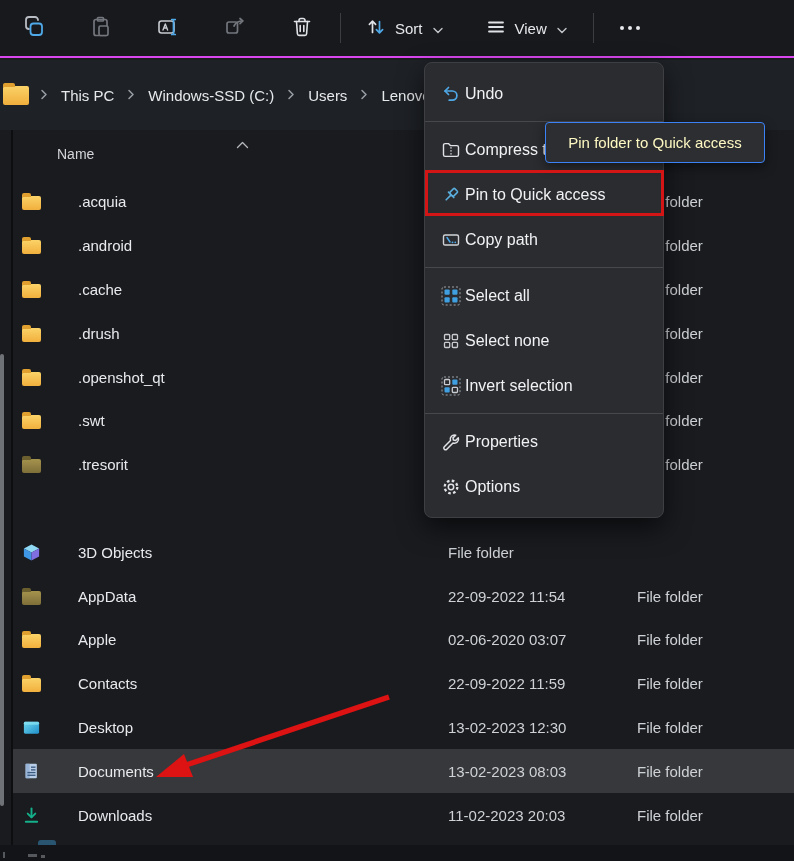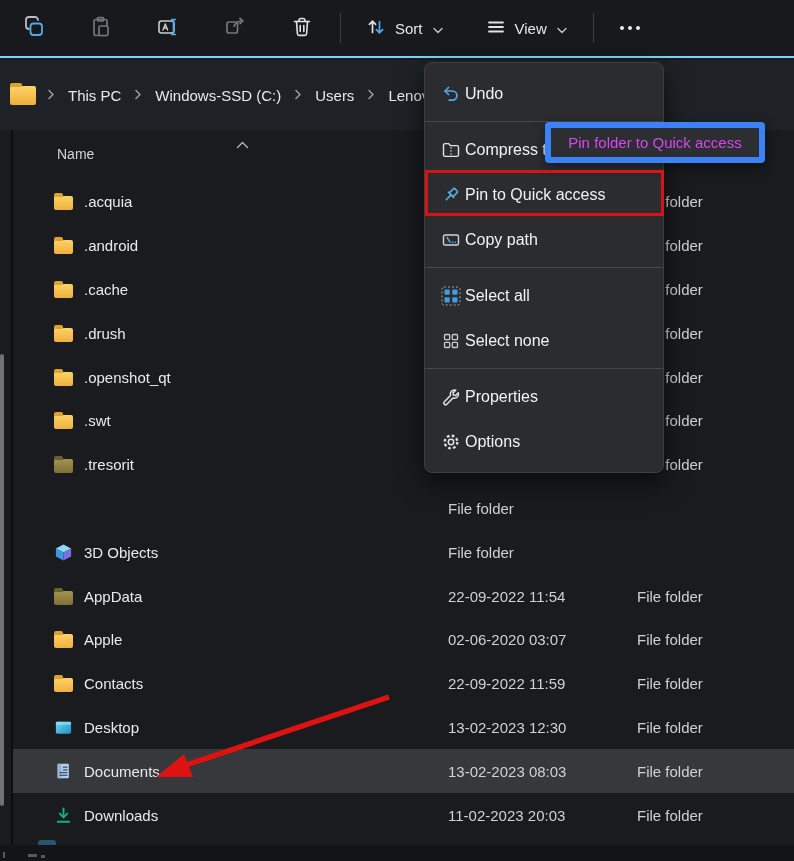--- a/index.html
+++ b/index.html
@@ -2,47 +2,47 @@
 <html><head>
 <meta charset="utf-8">
 <style>
   * { margin:0; padding:0; box-sizing:border-box; }
   html,body { width:794px; height:861px; overflow:hidden; background:#191b1f;
     font-family:"Liberation Sans","DejaVu Sans",sans-serif; }
   .window { position:relative; width:794px; height:861px; background:#191b1f; overflow:hidden; }
 
   
   .toolbar { position:absolute; top:0; left:0; width:794px; height:58px; background:#17191d;
-    display:flex; align-items:center; border-bottom:2px solid #7dd3fc; }
+    display:flex; align-items:center; border-bottom:2px solid #d946ef; }
   .tb-btn { width:44px; height:40px; border:none; background:transparent; display:flex;
     align-items:center; justify-content:center; border-radius:5px; }
   .tb-group { display:flex; gap:23px; margin-left:12px; }
   .tb-divider { width:1px; height:30px; background:#3a3d42; margin:0 14px 0 16px; }
   .tb-text-btn { display:flex; align-items:center; gap:8px; border:none; background:transparent;
     color:#e6e8ea; font-size:15px; padding:8px 10px; border-radius:5px; }
   .chev { display:inline-block; margin-left:2px; }
   .dots { display:flex; gap:4px; }
   .dots i { width:4px; height:4px; border-radius:50%; background:#e6e8ea; }
 
   
   .crumbbar { position:absolute; top:60px; left:0; width:794px; height:70px; background:#1e2126;
-    display:flex; align-items:center; gap:11px; padding-left:10px; }
+    display:flex; align-items:center; gap:11px; padding-left:3px; }
   .crumb { color:#e7e9eb; font-size:15px; background:transparent; border:none; padding:4px 2px; }
   .crumb-folder { width:26px; height:19px; position:relative; border-radius:2px;
     background:linear-gradient(180deg,#fbd368,#f0ae3c); }
   .crumb-folder::before { content:''; position:absolute; top:-3px; left:0; width:12px; height:4px;
     background:#dfa02f; border-radius:2px 2px 0 0; }
 
   
   .list-header { position:absolute; top:146px; left:57px; color:#d3d5d8; font-size:14px; }
   .sort-chev { position:absolute; top:135px; left:236px; }
   .rows { position:absolute; top:180px; left:13px; right:0; }
   .row { display:grid; grid-template-columns:422px 189px auto; height:43.8px; align-items:center; }
   .row.selected { background:#36383b; }
-  .cell-name { display:flex; align-items:center; padding-left:40px; }
+  .cell-name { display:flex; align-items:center; padding-left:8px;gap:26px; }
   .fi { width:20px; height:20px; display:flex; align-items:center; justify-content:center; margin-right:11px; }
   .fname { color:#e8eaec; font-size:15px; white-space:nowrap; }
   .cell-date { color:#ced1d5; font-size:15px; padding-left:13px; white-space:nowrap; }
   .cell-type { color:#ced1d5; font-size:15px; padding-left:13px; white-space:nowrap; }
 
   .icon-folder { width:19px; height:14px; position:relative; border-radius:2px; margin-top:3px;
     background:linear-gradient(180deg,#fbd368 0%,#f1b03d 100%); }
   .icon-folder::before { content:''; position:absolute; top:-3px; left:0; width:9px; height:4px;
     background:#dfa02f; border-radius:2px 2px 0 0; }
   .icon-folder.olive { background:linear-gradient(180deg,#a5934d,#7e6f39); }
@@ -62,22 +62,22 @@
   .menu { position:absolute; left:424px; top:62px; width:240px; background:#2b2c2f;
     border:1px solid #3e3f43; border-radius:8px; padding:8px 0; z-index:10;
     box-shadow:0 10px 26px rgba(0,0,0,.6); }
   .mi { height:45px; display:flex; align-items:center; padding-left:16px; gap:4px;
     color:#f1f2f4; font-size:16px;text-align:right; }
   .mic { width:20px; height:20px; display:flex; align-items:center; justify-content:center; flex:0 0 20px; }
   .msep { height:1px; background:#47484c; margin:5px 0; }
 
   
   .tooltip { position:absolute; left:545px; top:122px; width:220px; height:41px; z-index:25;
-    background:#2d2e31; border:6px solid #3b82f6; border-radius:4px; display:flex; align-items:center;
-    justify-content:center; color:#d946ef; font-size:15px; box-shadow:0 4px 12px rgba(0,0,0,.45); }
+    background:#2d2e31; border:1px solid #3b82f6; border-radius:4px; display:flex; align-items:center;
+    justify-content:center; color:#fef9c3; font-size:15px; box-shadow:0 4px 12px rgba(0,0,0,.45); }
 
   
   .red-box { position:absolute; left:425px; top:170px; width:239px; height:46px;
     border:3px solid #d41515; z-index:30; }
   .arrow-svg { position:absolute; left:0; top:0; z-index:40; pointer-events:none; }
 </style>
 </head>
 <body>
 
 <div class="window">
@@ -430,20 +430,32 @@
       <span class="mic">
         <svg width="20" height="20" viewBox="0 0 20 20" fill="none" stroke="#c9ccd1" stroke-width="1.3">
           <rect x="3.5" y="3.5" width="5.2" height="5.2" rx="1"></rect>
             <rect x="11.3" y="3.5" width="5.2" height="5.2" rx="1"></rect>
             <rect x="3.5" y="11.3" width="5.2" height="5.2" rx="1"></rect>
             <rect x="11.3" y="11.3" width="5.2" height="5.2" rx="1"></rect>
           </svg>
         </span>
       <span>Select none</span>
     </div>
+    <div class="mi">
+      <span class="mic">
+        <svg width="20" height="20" viewBox="0 0 20 20">
+          <rect x="1" y="1" width="18" height="18" rx="2" fill="none" stroke="#9ea3a9" stroke-width="1" stroke-dasharray="2 2"></rect>
+          <rect x="3.5" y="3.5" width="5.2" height="5.2" rx="1" fill="none" stroke="#c9ccd1" stroke-width="1.3"></rect>
+          <rect x="11.3" y="3.5" width="5.2" height="5.2" rx="1" fill="#3f9fe0"></rect>
+          <rect x="3.5" y="11.3" width="5.2" height="5.2" rx="1" fill="#3f9fe0"></rect>
+          <rect x="11.3" y="11.3" width="5.2" height="5.2" rx="1" fill="none" stroke="#c9ccd1" stroke-width="1.3"></rect>
+          </svg>
+        </span>
+      <span>Invert selection</span>
+    </div>
     <div class="msep"></div>
     <div class="mi">
       <span class="mic">
         <svg width="20" height="20" viewBox="0 0 20 20" fill="none" stroke="#dfe2e6" stroke-width="1.5" stroke-linecap="round" stroke-linejoin="round">
           <path d="M17.3 5.8a4.1 4.1 0 0 1-5.3 5.2l-6.2 6.2a1.75 1.75 0 0 1-2.5-2.5L9.5 8.5a4.1 4.1 0 0 1 5.2-5.3L12 5.9l.4 2.2 2.2.4z"></path>
           </svg>
         </span>
       <span>Properties</span>
     </div>
     <div class="mi">

